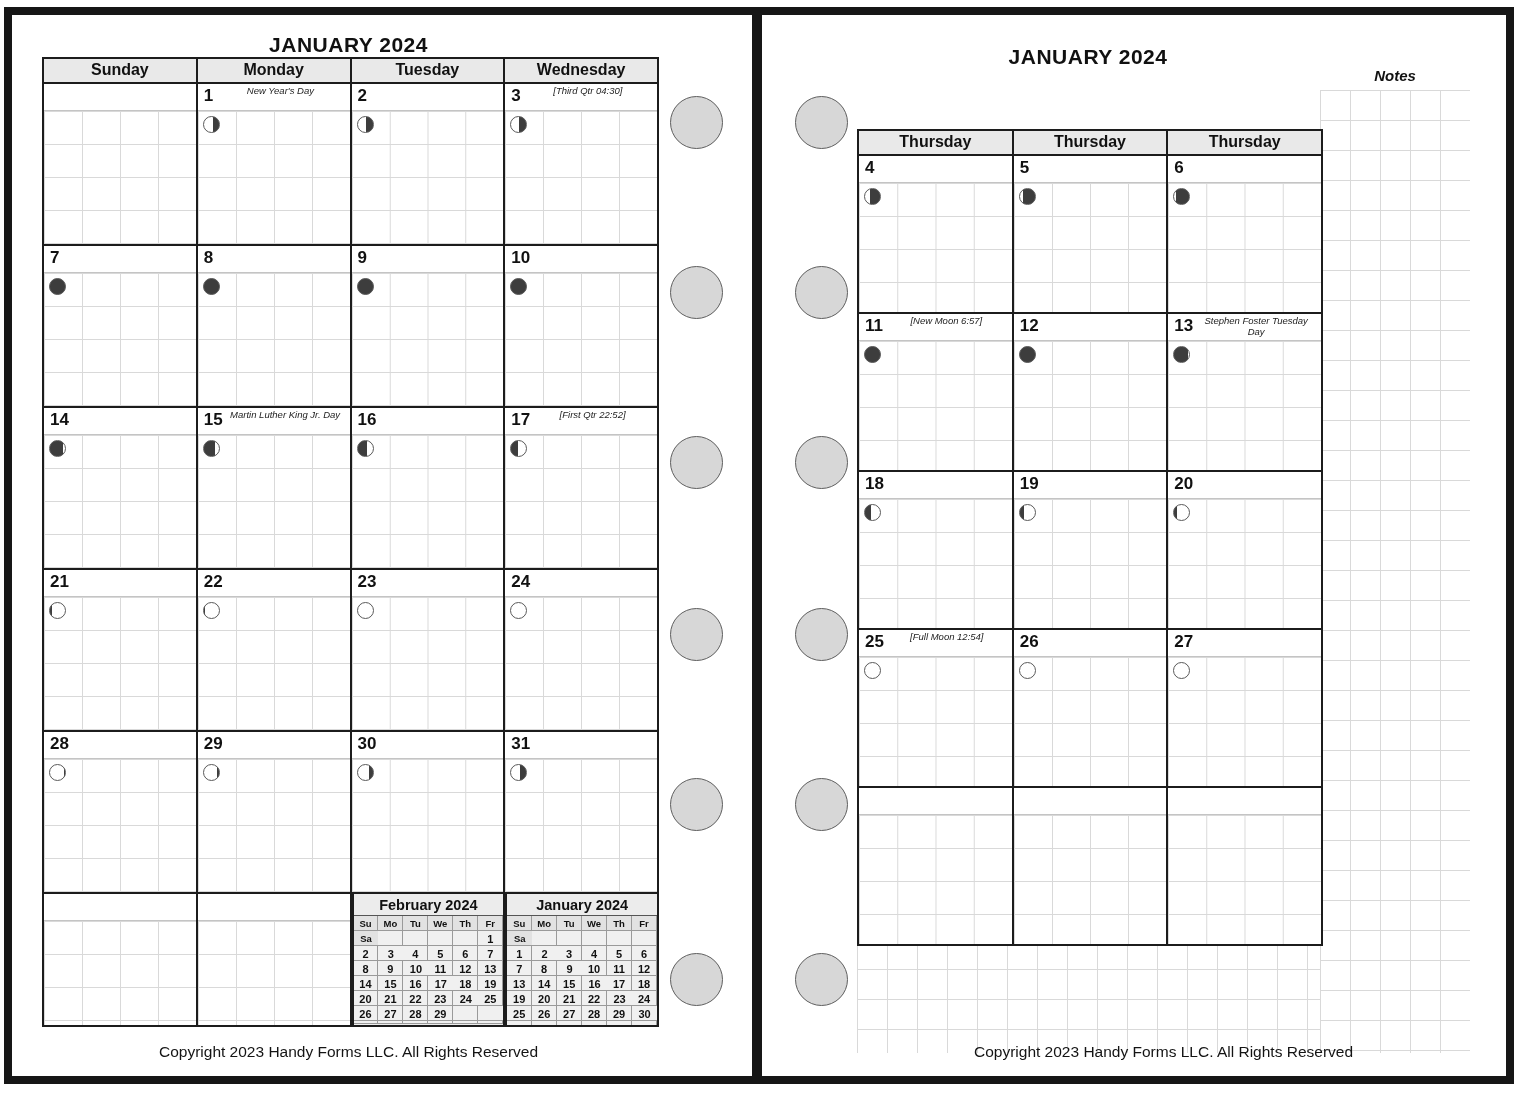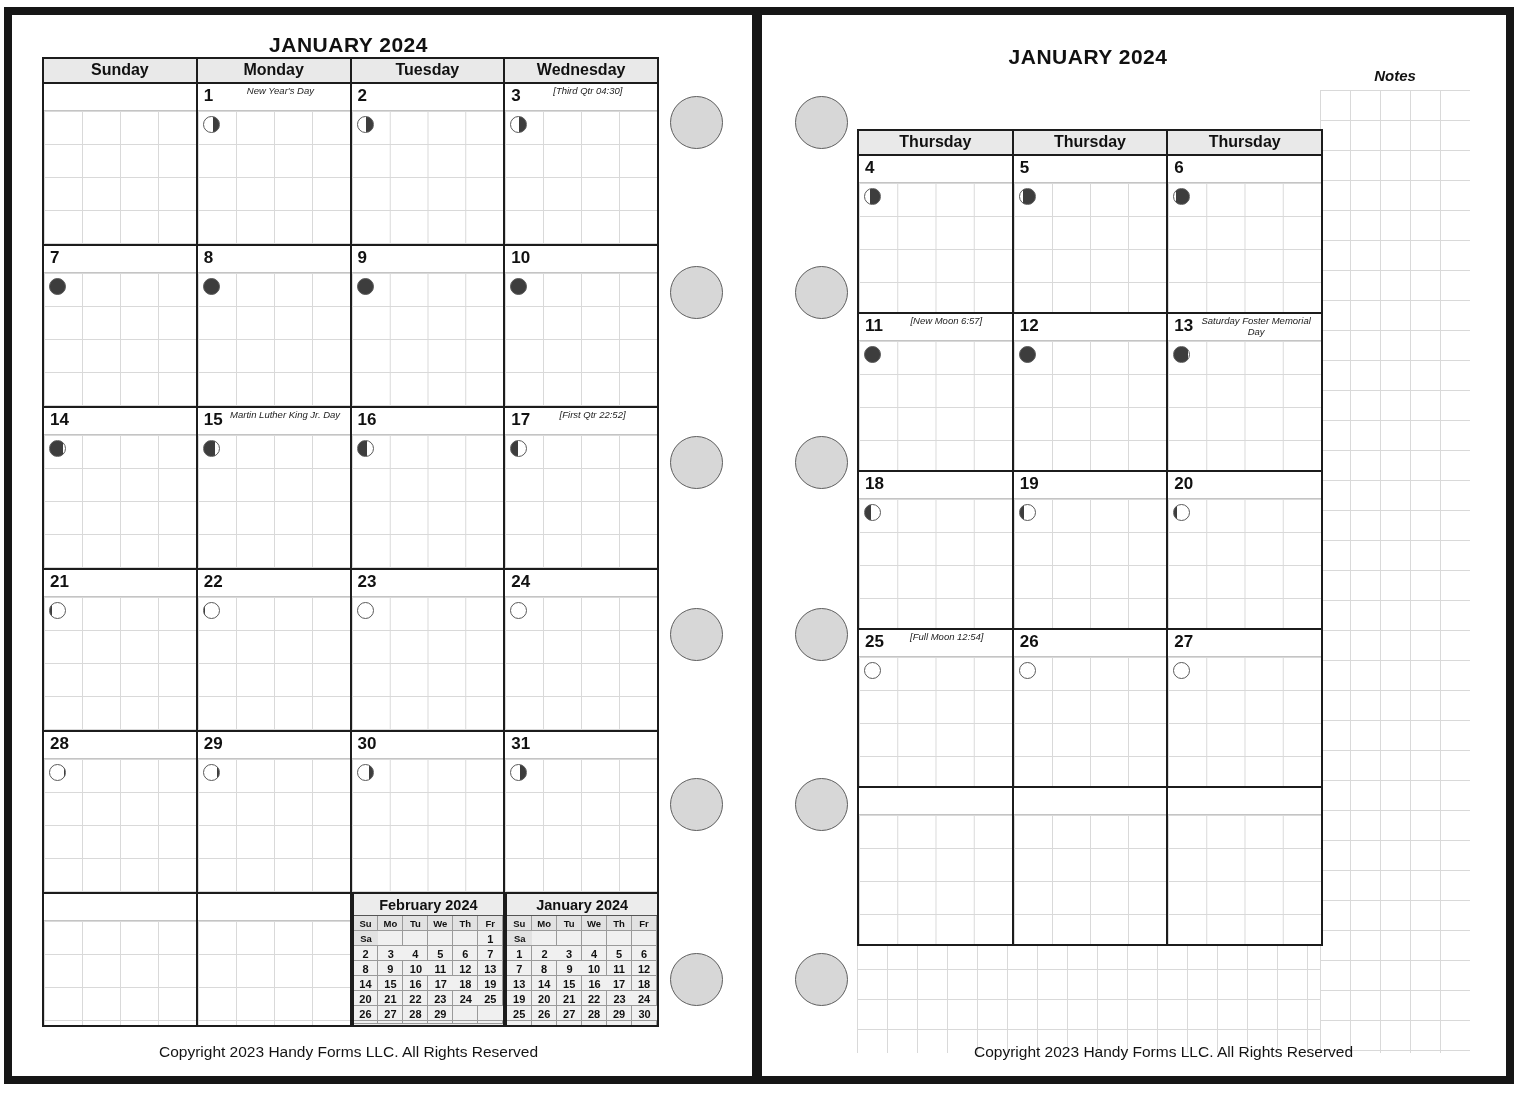--- a/index.html
+++ b/index.html
@@ -404,21 +404,21 @@
         <div class="cal-cell">
           <div class="strip">
             <div class="num">12</div>
           </div>
           <div class="gridarea"></div>
           <div class="moon" style="background: rgb(61, 61, 61);"></div>
         </div>
         <div class="cal-cell">
           <div class="strip">
             <div class="num">13</div>
-            <div class="note">Saturday Foster Memorial Day</div>
+            <div class="note">Stephen Foster Tuesday Day</div>
           </div>
           <div class="gridarea"></div>
           <div class="moon" style="background: linear-gradient(to right, rgb(61, 61, 61) 94%, rgb(255, 255, 255) 94%);"></div>
         </div>
       </div>
       <div class="cal-row">
         <div class="cal-cell">
           <div class="strip">
             <div class="num">18</div>
           </div>

